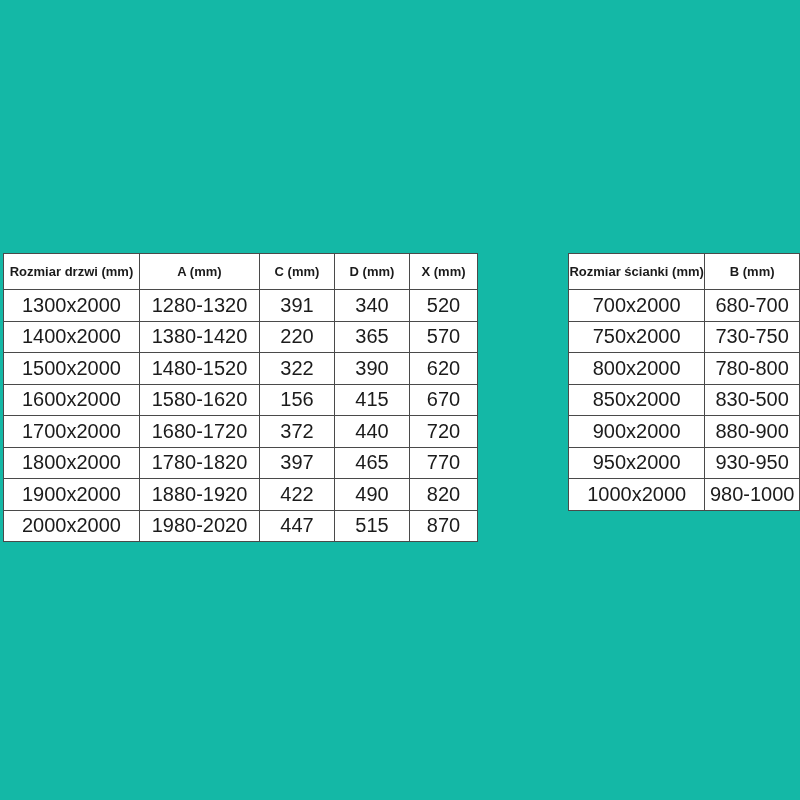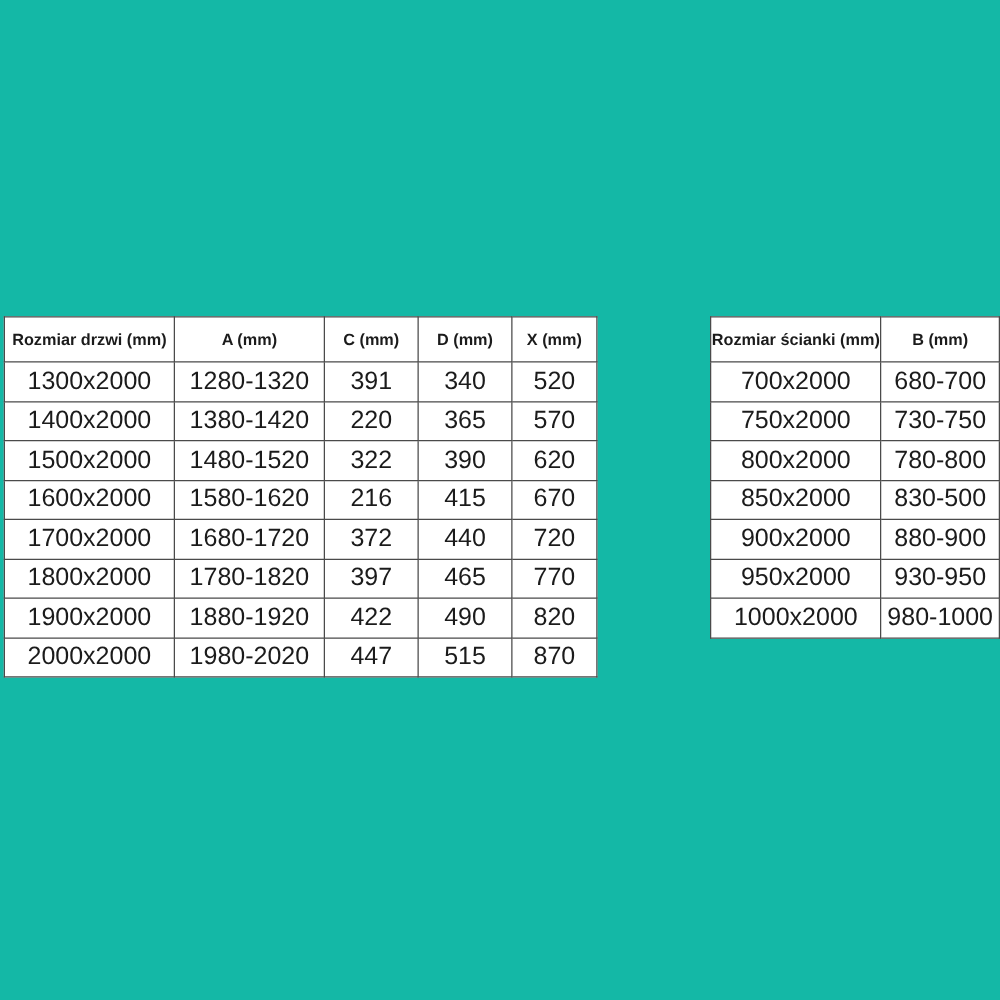--- a/index.html
+++ b/index.html
@@ -82,21 +82,21 @@
         <tr>
           <td>1500x2000</td>
           <td>1480-1520</td>
           <td>322</td>
           <td>390</td>
           <td>620</td>
         </tr>
         <tr>
           <td>1600x2000</td>
           <td>1580-1620</td>
-          <td>216</td>
+          <td>156</td>
           <td>415</td>
           <td>670</td>
         </tr>
         <tr>
           <td>1700x2000</td>
           <td>1680-1720</td>
           <td>372</td>
           <td>440</td>
           <td>720</td>
         </tr>

